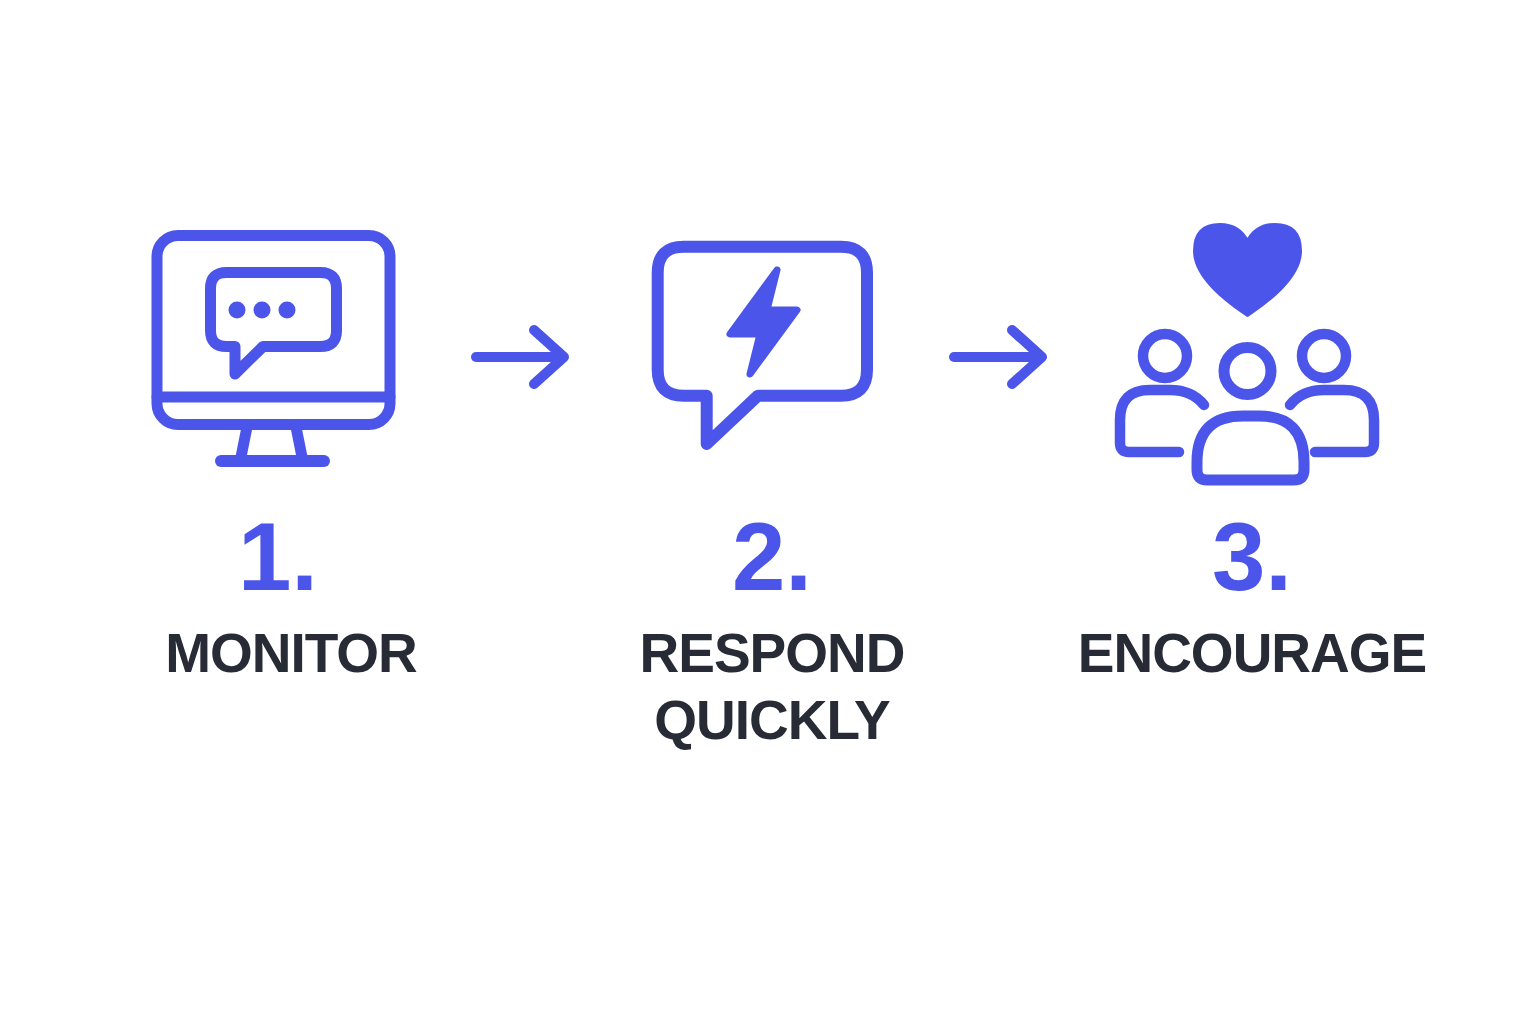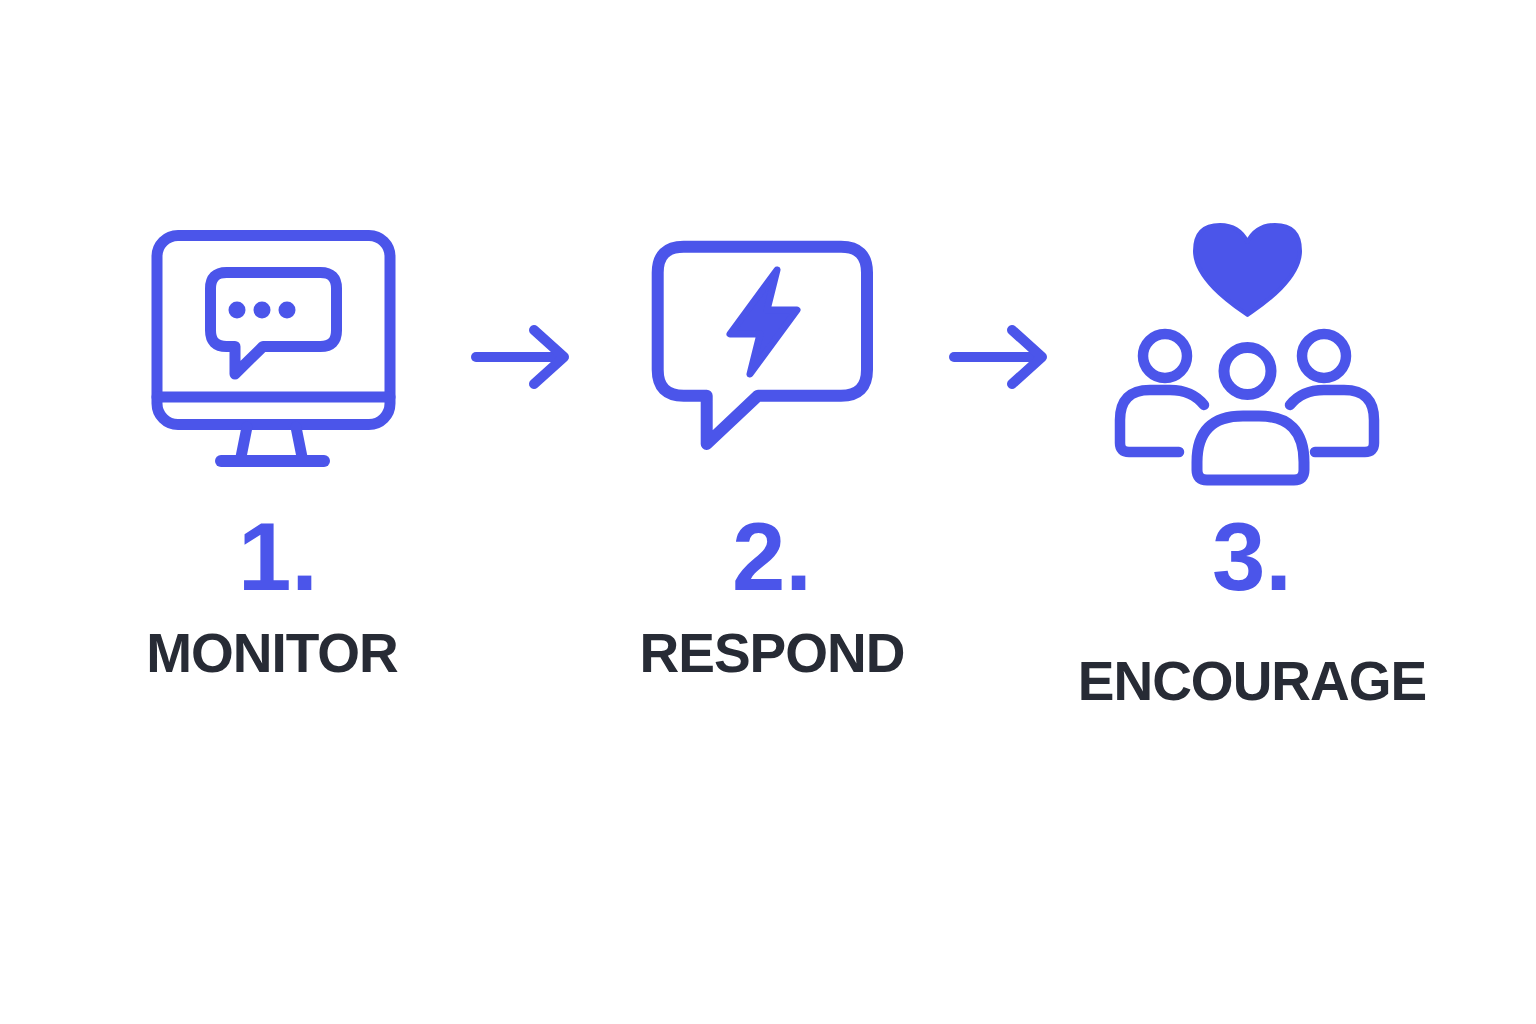--- a/index.html
+++ b/index.html
@@ -65,27 +65,28 @@
     <circle class="stroke" cx="57" cy="134" r="22" stroke-width="10.5"></circle>
 
     <path class="stroke" stroke-width="10.5" d="M182 183 Q194 168 216 168 H236 Q266 168 266 198 V221 Q266 230 257 230 H207"></path>
     <circle class="stroke" cx="216" cy="134" r="22" stroke-width="10.5"></circle>
 
     <path class="fillwhite" stroke-width="11" d="M89 248 V240 Q89 194 135 194 H151 Q196 194 196 240 V248 Q196 258 186 258 H99 Q89 258 89 248 Z"></path>
     <circle class="fillwhite" cx="139.5" cy="149" r="23.5" stroke-width="11"></circle>
   </svg>
 
   <div class="step-number" style="left:38px;top:509px;">1.</div>
-  <div class="step-label" style="left:32px;top:620px;">
+  <div class="step-label" style="left:51px;top:620px;">
     <span>MONITOR</span>
   </div>
 
   <div class="step-number" style="left:532px;top:509px;">2.</div>
   <div class="step-label" style="left:532px;top:620px;text-align:center;">
     <span>RESPOND</span>
+    <span>QUICKLY</span>
   </div>
 
   <div class="step-number" style="left:1012px;top:509px;">3.</div>
-  <div class="step-label" style="left:1012px;top:620px;margin-top:28px;">
+  <div class="step-label" style="left:1012px;top:620px;">
     <span>ENCOURAGE</span>
   </div>
 
 </div>
 
 </body></html>

